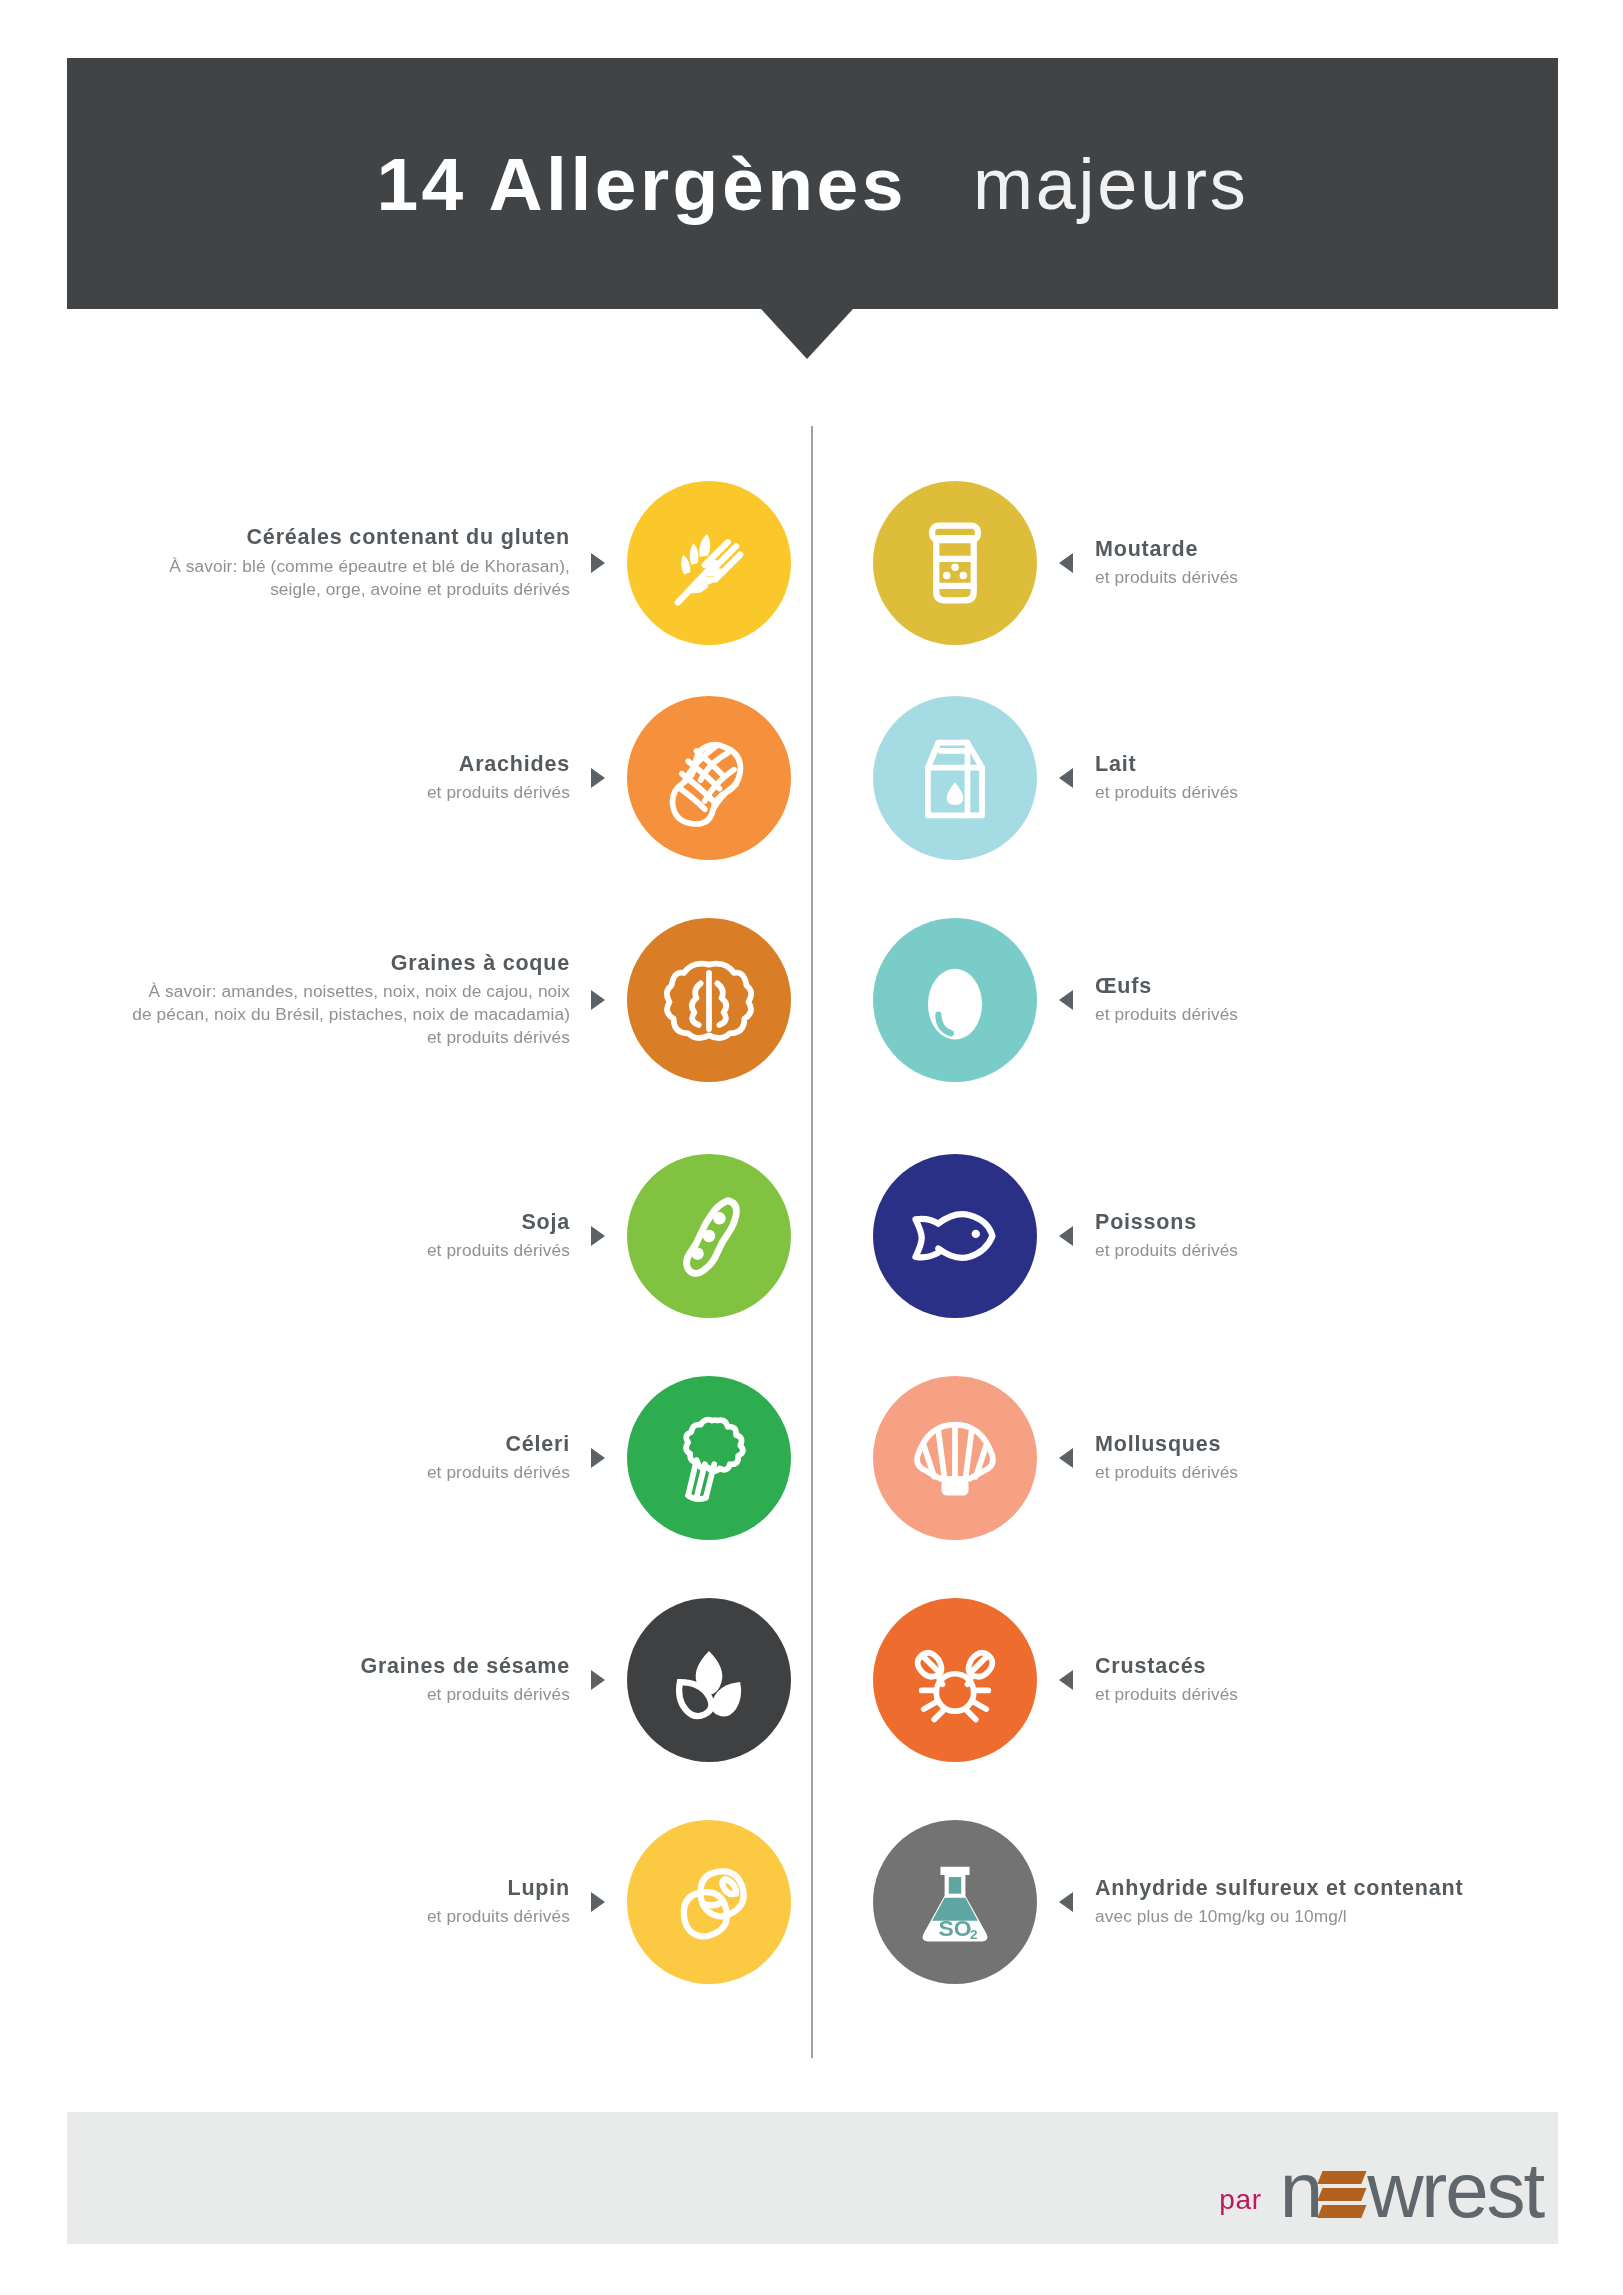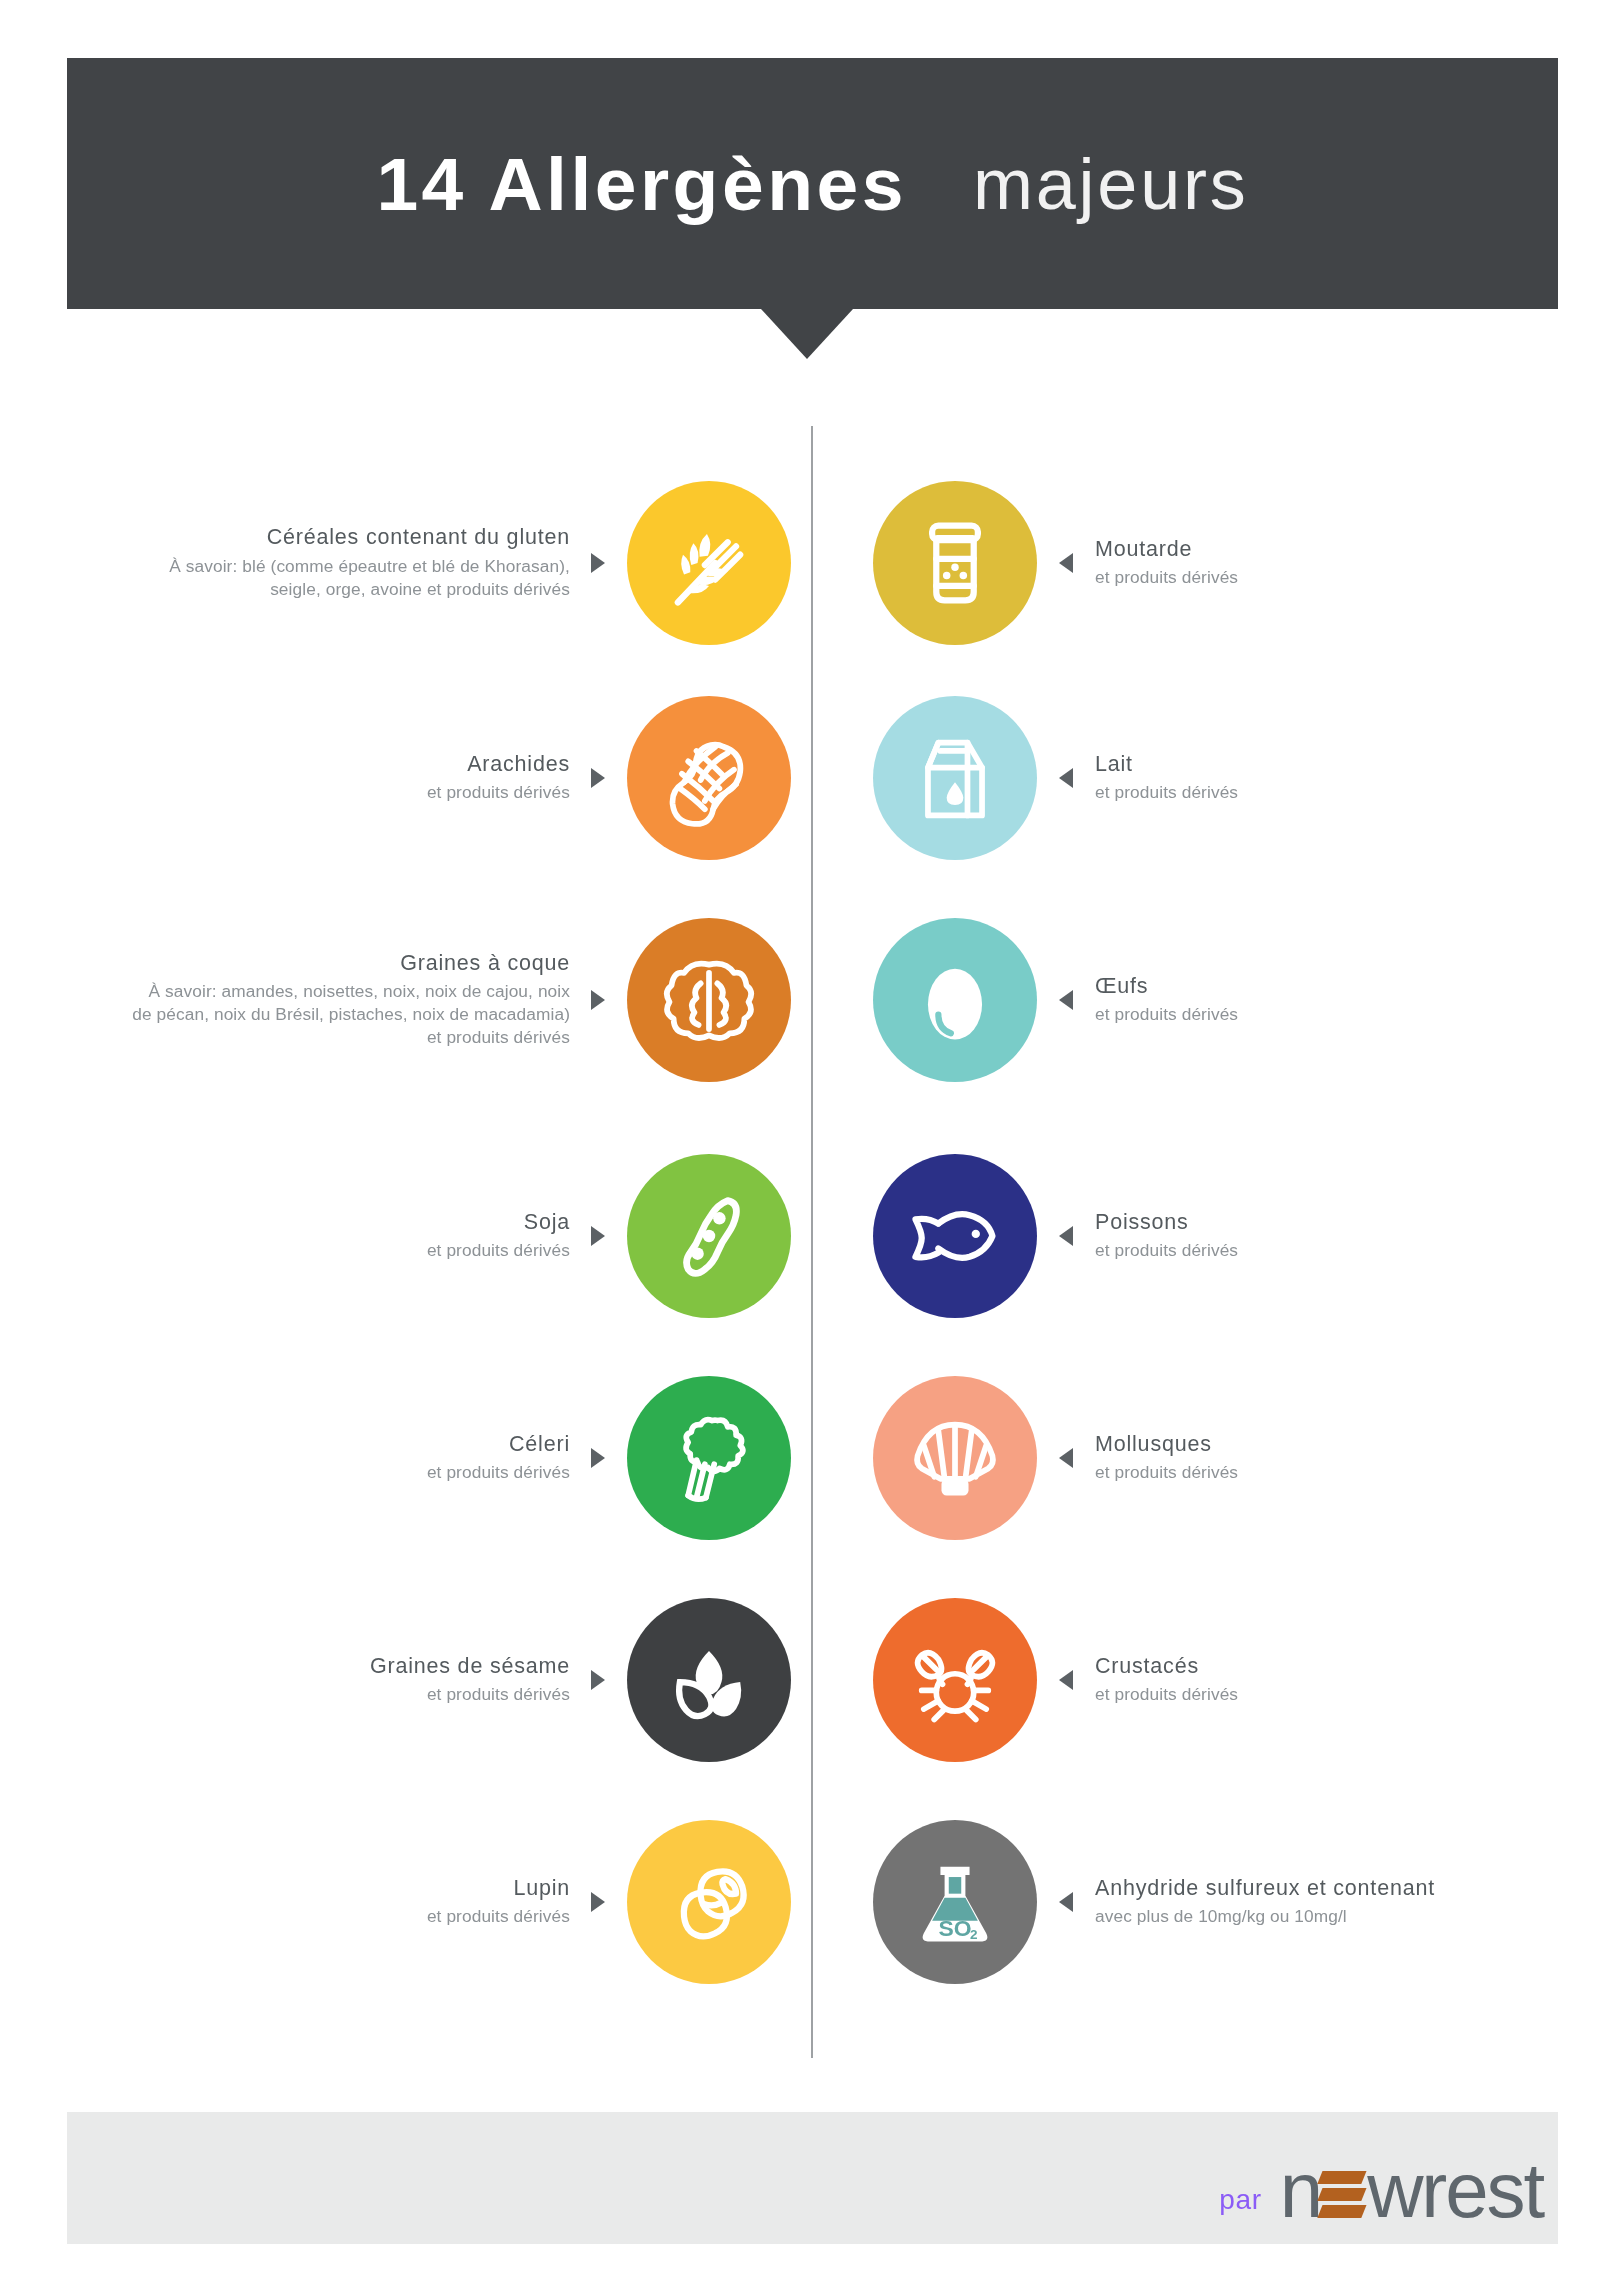--- a/index.html
+++ b/index.html
@@ -92,21 +92,21 @@
     justify-content: flex-start;
     flex-direction: row;
   }
 
   .labels { display: flex; flex-direction: column; }
   .row.left .labels { text-align: right; align-items: flex-end; }
   .row.right .labels { text-align: left; align-items: flex-start; }
 
   .label-title {
     font-size: 21.5px;
-    font-weight: normal;
+    font-weight: bold;
     color: #545a5e;
     letter-spacing: 0.8px;
     line-height: 1.25;
     white-space: nowrap;
   }
   .label-sub {
     font-size: 17.3px;
     font-weight: 300;
     color: #8d9296;
     line-height: 1.34;
@@ -160,21 +160,21 @@
   #footer-logo {
     position: absolute;
     right: 80px;
     top: 2155px;
     display: flex;
     align-items: flex-end;
   }
   #par-text {
     font-size: 28px;
     font-weight: 300;
-    color: #8b5cf6;
+    color: #be185d;
     margin-right: 18px;
     margin-bottom: 9.7px;
     letter-spacing: 0.7px;
     margin-left: 28px;
   }
   .logo-wrap { display: flex; align-items: baseline; }
   .logo-txt {
     font-size: 78px;
     color: #5f676d;
     letter-spacing: -2.1px;

